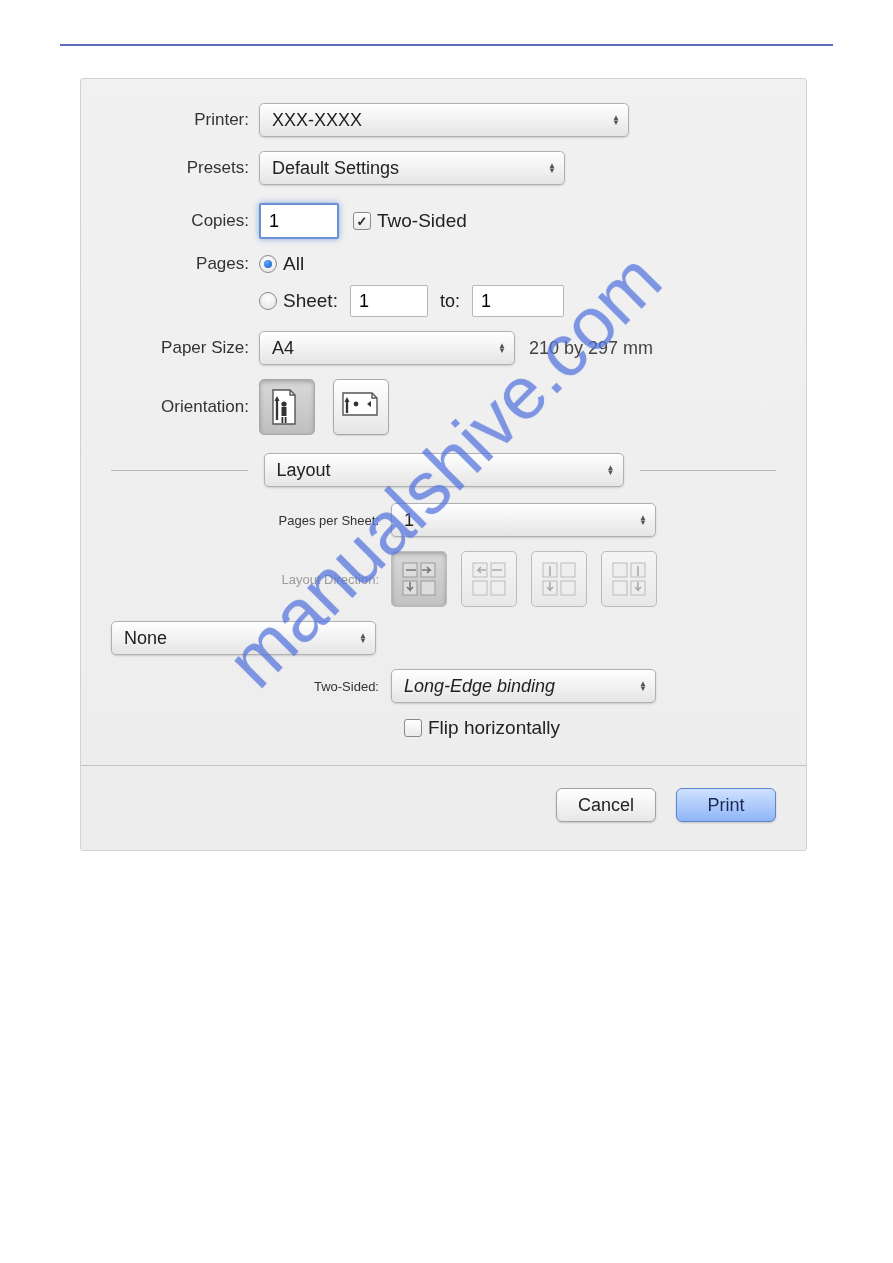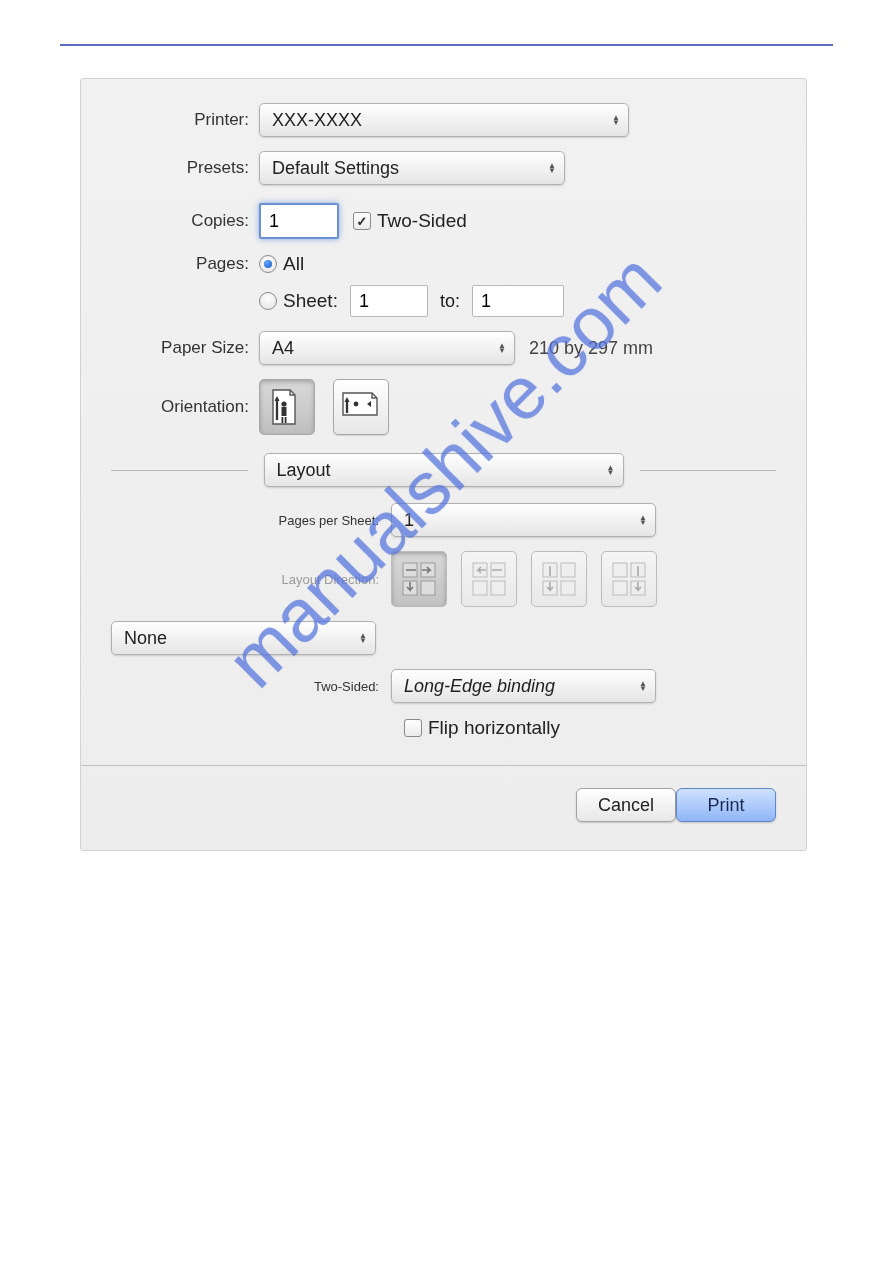--- a/index.html
+++ b/index.html
@@ -159,21 +159,21 @@
     }
     .sep-line {
       display:flex; align-items:center; margin: 18px 0 16px 0;
       position: relative; z-index: 10;
     }
     .sep-line::before, .sep-line::after {
       content:""; flex:1; border-top:1px solid #b9b9b9;
     }
     .sep-line .select { margin: 0 16px; }
     .footer-sep { border: none; border-top: 1px solid #c2c2c2; margin: 26px -30px 22px -30px; }
-    .footer-row { display:flex; justify-content:flex-end; position: relative; z-index: 10;}
+    .footer-row { display:flex; justify-content:flex-end; gap:20px; position: relative; z-index: 10;}
     .btn {
       min-width: 100px; height: 34px;
       border-radius: 6px;
       border: 1px solid #a2a2a2;
       background: linear-gradient(#ffffff, #e7e7e7);
       box-shadow: 0 1px 2px rgba(0,0,0,0.18);
       font-size: 18px; color: #222;
       display:inline-flex; align-items:center; justify-content:center;
       padding: 0 18px;
     }

